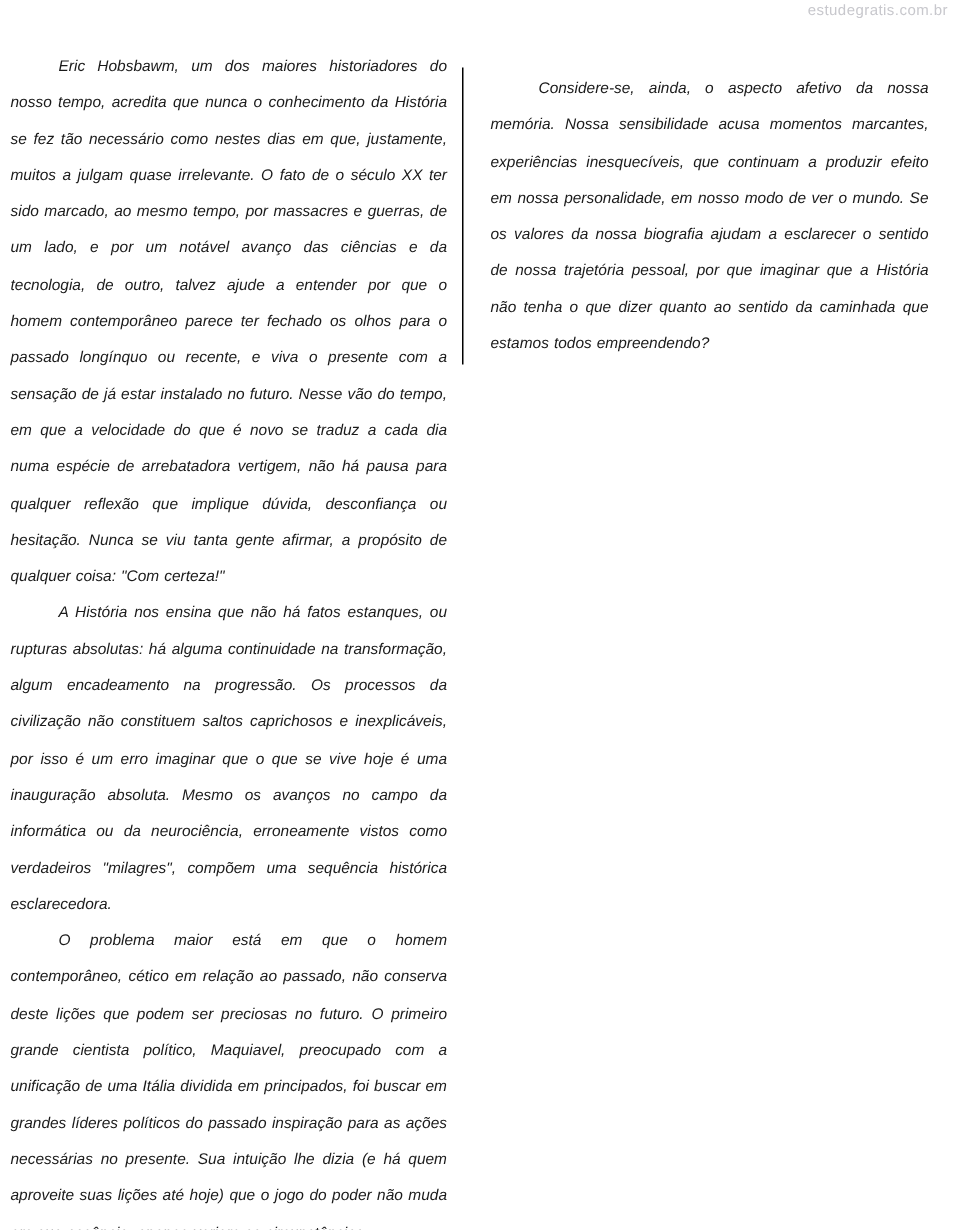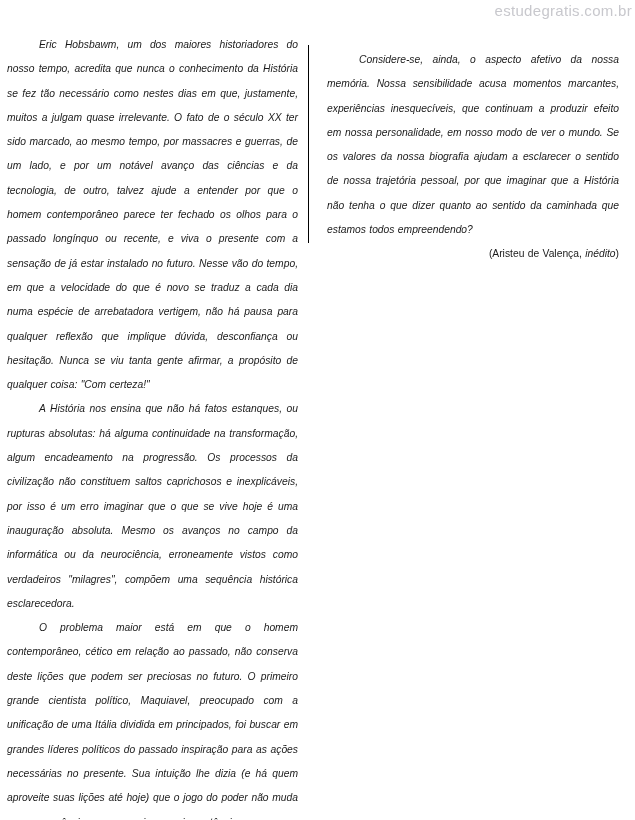--- a/index.html
+++ b/index.html
@@ -9,21 +9,21 @@
     height: 820px;
     background: #ffffff;
     font-family: "Liberation Sans", sans-serif;
     color: #1a1a1a;
     overflow: hidden;
   }
   .watermark {
     position: absolute;
     top: 2px;
     right: 3px;
-    font-size: 15px;
+    font-size: 10px;
     letter-spacing: 0.3px;
     color: #c8c8cd;
     font-style: normal;
   }
   .col {
     position: absolute;
   }
   .col-left {
     left: 7px;
     top: 33px;
@@ -79,16 +79,15 @@
   <div class="col col-left">
     <p class="body-par">Eric Hobsbawm, um dos maiores historiadores do nosso tempo, acredita que nunca o conhecimento da História se fez tão necessário como nestes dias em que, justamente, muitos a julgam quase irrelevante. O fato de o século XX ter sido marcado, ao mesmo tempo, por massacres e guerras, de um lado, e por um notável avanço das ciências e da tecnologia, de outro, talvez ajude a entender por que o homem contemporâneo parece ter fechado os olhos para o passado longínquo ou recente, e viva o presente com a sensação de já estar instalado no futuro. Nesse vão do tempo, em que a velocidade do que é novo se traduz a cada dia numa espécie de arrebatadora vertigem, não há pausa para qualquer reflexão que implique dúvida, desconfiança ou hesitação. Nunca se viu tanta gente afirmar, a propósito de qualquer coisa: "Com certeza!"</p>
     <p class="body-par">A História nos ensina que não há fatos estanques, ou rupturas absolutas: há alguma continuidade na transformação, algum encadeamento na progressão. Os processos da civilização não constituem saltos caprichosos e inexplicáveis, por isso é um erro imaginar que o que se vive hoje é uma inauguração absoluta. Mesmo os avanços no campo da informática ou da neurociência, erroneamente vistos como verdadeiros "milagres", compõem uma sequência histórica esclarecedora.</p>
     <p class="body-par">O problema maior está em que o homem contemporâneo, cético em relação ao passado, não conserva deste lições que podem ser preciosas no futuro. O primeiro grande cientista político, Maquiavel, preocupado com a unificação de uma Itália dividida em principados, foi buscar em grandes líderes políticos do passado inspiração para as ações necessárias no presente. Sua intuição lhe dizia (e há quem aproveite suas lições até hoje) que o jogo do poder não muda em sua essência, apenas variam as circunstâncias.</p>
   </div>
 
   <div class="column-divider"></div>
 
   <div class="col col-right">
     <p class="body-par">Considere-se, ainda, o aspecto afetivo da nossa memória. Nossa sensibilidade acusa momentos marcantes, experiências inesquecíveis, que continuam a produzir efeito em nossa personalidade, em nosso modo de ver o mundo. Se os valores da nossa biografia ajudam a esclarecer o sentido de nossa trajetória pessoal, por que imaginar que a História não tenha o que dizer quanto ao sentido da caminhada que estamos todos empreendendo?</p>
-    <p class="attribution"><span>(Aristeu de Valença, </span><span class="it">inédito</span><span>)</span></p>
   </div>
 
 </div>
 
 </body></html>

